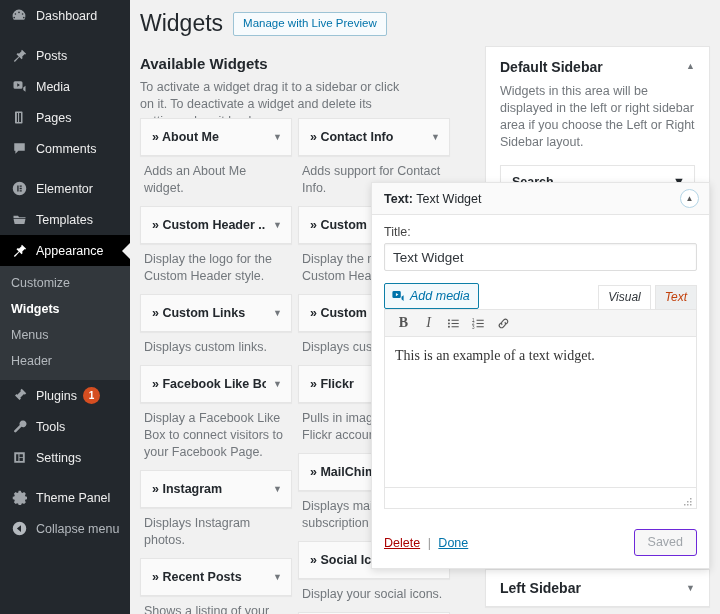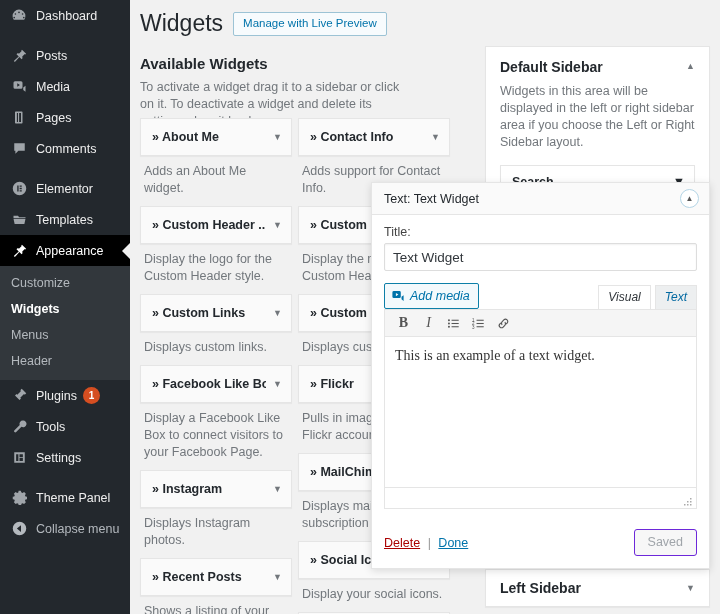--- a/index.html
+++ b/index.html
@@ -212,21 +212,21 @@
     z-index: 50;
   }
   .we-head {
     height: 32px;
     background: #fafafa;
     border-bottom: 1px solid #e5e5e5;
     display: flex; align-items: center;
     padding: 0 10px 0 12px;
   }
   .we-head-title { flex: 1; font-size: 12.5px; color: #23282d; }
-  .we-head-title b { font-weight: normal; }
+  .we-head-title b { font-weight: bold; }
   .we-toggle {
     width: 19px; height: 19px;
     border: 1px solid #b4d5e6;
     border-radius: 50%;
     display: flex; align-items: center; justify-content: center;
     color: #555;
     font-size: 8px;
     background: #fff;
   }
   .we-body { padding: 10px 12px 10px 12px; }
@@ -257,21 +257,21 @@
     font-size: 12.5px;
     border-radius: 2px;
     height: 26px;
     padding: 0 8px 0 6px;
     font-weight: normal;
   }
   .add-media .am-ico { margin-right: 5px; display: flex; }
   .editor-tabs { margin-left: auto; display: flex; align-items: flex-end; }
   .etab {
     font-size: 12px;
-    color: #0369a1;
+    color: #c2410c;
     padding: 4px 9px 5px 9px;
     border: 1px solid #e5e5e5;
     border-bottom: none;
     background: #edeff0;
     margin-left: 4px;
     line-height: 14px;
   }
   .etab.active { background: #fff; color: #32373c; border-color: #e5e5e5; }
   .editor-toolbar {
     border: 1px solid #e5e5e5;

